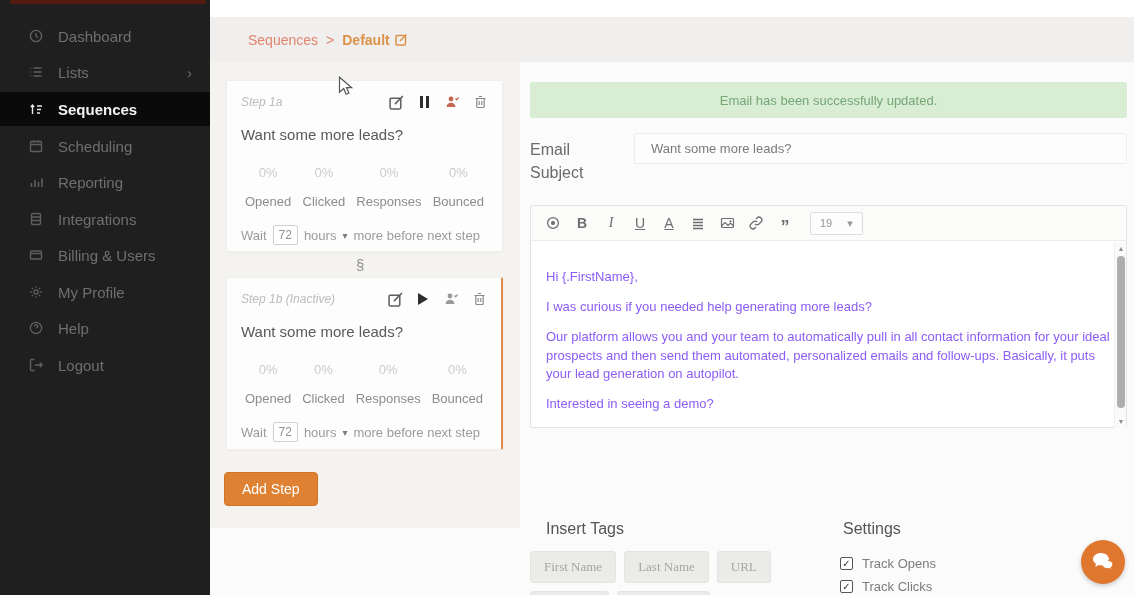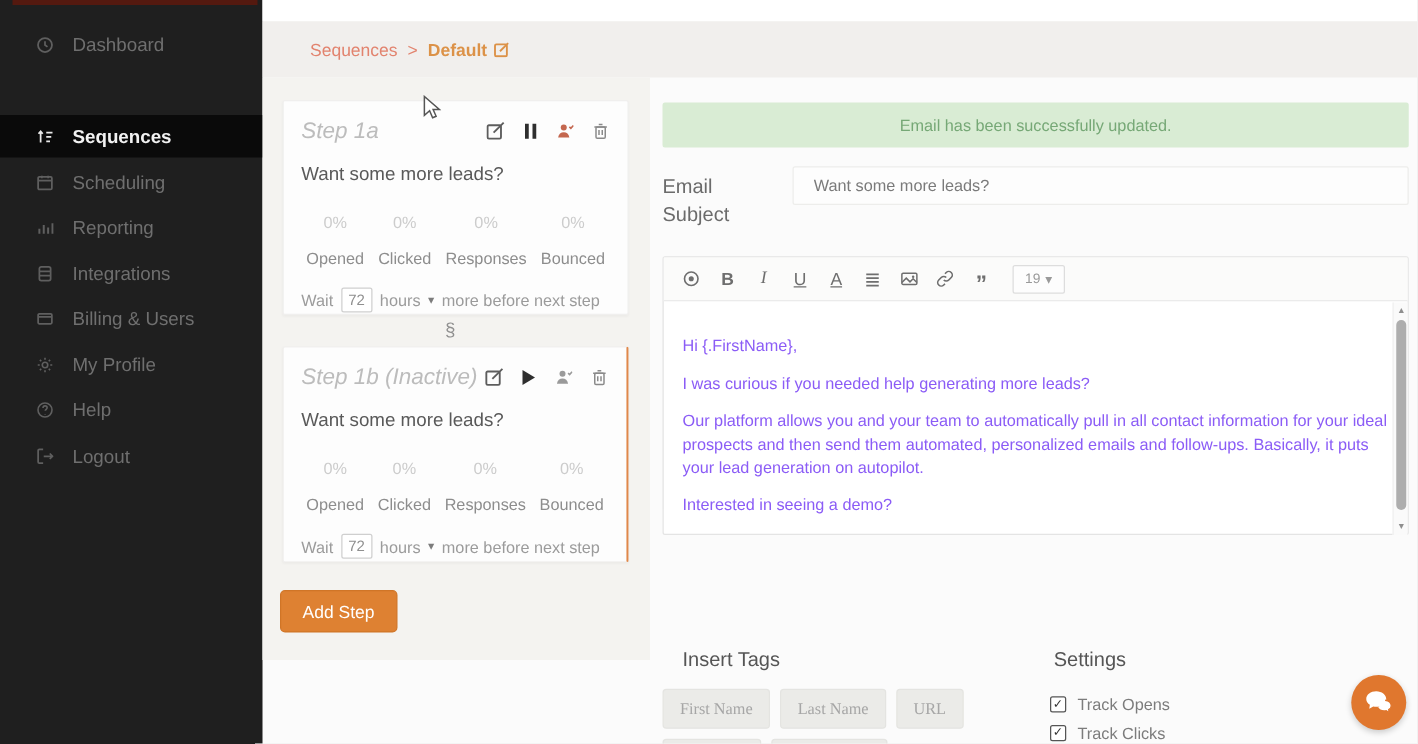--- a/index.html
+++ b/index.html
@@ -22,21 +22,21 @@
   .crumb-parent { color:#e2836e; cursor:pointer; }
   .crumb-sep { color:#e2836e; margin:0 8px; }
   .crumb-current { color:#dc9248; font-weight:bold; }
   .crumb-edit { margin-left:5px; color:#dc9248; display:inline-flex; }
 
   
   .steps-panel { position:absolute; left:210px; top:62px; width:310px; height:466px; background:#f4f3f0; }
   .step-card { position:absolute; left:16px; width:277px; background:#fdfdfd; border:1px solid #f0efee; border-radius:2px; box-shadow:0 1px 2px rgba(0,0,0,0.03); padding:13px 14px; }
   .step-card.inactive-card { border-right:2px solid #e0884a; }
   .card-head { display:flex; align-items:center; justify-content:space-between; margin-bottom:16px; }
-  .step-title { font-size:18px; font-style:italic; color:#bcbcbc; }
+  .step-title { font-size:12px; font-style:italic; color:#bcbcbc; }
   .card-actions { display:flex; align-items:center; gap:12px; }
   .act { width:16px; height:16px; display:flex; align-items:center; justify-content:center; cursor:pointer; color:#5d5d5d; }
   .pause-bars { display:flex; gap:3px; }
   .pause-bars i { width:3px; height:12px; background:#2e2e2e; }
   .play-tri { width:0; height:0; border-left:10px solid #2e2e2e; border-top:6px solid transparent; border-bottom:6px solid transparent; }
   .user-red { color:#c4674f; }
   .user-gray { color:#9a9a9a; }
   .trash { color:#8a8a8a; }
   .card-subject { font-size:15px; color:#595959; margin-bottom:22px; }
   .stats-row { display:flex; justify-content:space-between; padding:0 4px; margin-bottom:16px; }
@@ -55,21 +55,21 @@
   .subject-label { position:absolute; left:0; top:138px; font-size:16px; color:#6b6b6b; line-height:1.45; }
   .subject-input { position:absolute; left:104px; top:133px; width:493px; height:31px; background:#fdfdfd; border:1px solid #ededeb; border-radius:2px; font-size:13px; color:#7a7a7a; padding:0 16px; font-family:"Liberation Sans",sans-serif; }
   .editor { position:absolute; left:0; top:205px; width:597px; height:223px; border:1px solid #e4e4e4; border-radius:2px; background:#ffffff; }
   .toolbar { height:35px; background:#fbfbfa; border-bottom:1px solid #ebebeb; display:flex; align-items:center; padding-left:10px; gap:5px; }
   .tb-btn { width:24px; height:24px; display:flex; align-items:center; justify-content:center; color:#6e6e6e; font-size:14px; cursor:pointer; border-radius:2px; }
   .tb-bold { font-weight:bold; }
   .tb-italic { font-style:italic; font-family:"Liberation Serif",serif; }
   .tb-under { text-decoration:underline; }
   .tb-color { text-decoration:underline; }
   .tb-quote { font-size:18px; font-weight:bold; line-height:8px; padding-top:8px; }
-  .fontsize-dd { margin-left:8px; border:1px solid #ddd; border-radius:2px; background:#fdfdfd; color:#9a9a9a; font-size:11px; padding:4px 9px; display:flex; align-items:center; gap:4px; cursor:pointer; }
+  .fontsize-dd { margin-left:8px; border:1px solid #ddd; border-radius:2px; background:#fdfdfd; color:#9a9a9a; font-size:11px; padding:4px 9px; display:flex; align-items:center; gap:15px; cursor:pointer; }
   .editor-body { position:absolute; left:0; top:36px; right:12px; bottom:0; overflow:hidden; padding:26px 4px 0 15px; font-size:13px; color:#8b5cf6; line-height:1.45; }
   .editor-body p { margin-bottom:11px; }
   .scrollbar { position:absolute; right:0; top:0; width:12px; height:186px; background:#fafafa; border-left:1px solid #f0f0f0; }
   .sb-arrow { position:absolute; left:0; width:12px; text-align:center; font-size:7px; color:#8f8f8f; }
   .sb-thumb { position:absolute; left:2px; top:14px; width:8px; height:152px; background:#aeaeae; border-radius:4px; cursor:pointer; }
   .update-btn { position:absolute; left:0; top:452px; background:#de8132; border:1px solid #d07527; color:#ffffff; font-size:13px; padding:7px 13px; border-radius:3px; cursor:pointer; font-family:"Liberation Sans",sans-serif; }
   .section-heading { position:absolute; top:520px; font-size:16px; color:#555555; }
   .tags-wrap { position:absolute; left:0; top:551px; width:290px; display:flex; flex-wrap:wrap; gap:8px; }
   .tag-btn { background:#ebebe8; border:1px solid #e4e4e1; color:#a6a6a6; font-size:13px; padding:7px 13px; border-radius:3px; cursor:pointer; font-family:Liberation Serif, serif; }
   .settings-list { position:absolute; left:310px; top:556px; }
@@ -92,20 +92,30 @@
     <div class="nav-item" style="top:21px">
       <span class="nav-icon">
         <svg width="14" height="14" viewBox="0 0 14 14" fill="none" stroke="currentColor" stroke-width="1.4">
             <circle cx="7" cy="7" r="5.6"></circle>
             <path d="M7 4v3l2 1.5"></path>
           </svg>
       </span>
       <span class="nav-label">Dashboard</span>
     </div>
 
+    <div class="nav-item" style="top:57px">
+      <span class="nav-icon">
+        <svg width="14" height="14" viewBox="0 0 14 14" stroke="currentColor" stroke-width="1.4">
+            <path d="M4.5 3h8M4.5 7h8M4.5 11h8"></path>
+            <path d="M1.5 3h.6M1.5 7h.6M1.5 11h.6" stroke-width="2"></path>
+          </svg>
+      </span>
+      <span class="nav-label">Lists</span>
+      <span class="nav-chevron">›</span>
+    </div>
 
     <div class="nav-item active" style="top:92px">
       <span class="nav-icon">
         <svg width="14" height="14" viewBox="0 0 14 14" stroke="currentColor" stroke-width="1.4">
             <path d="M3.5 12V3M1.8 5l1.7-2 1.7 2"></path>
             <path d="M8 4h5M8 7.5h4M8 11h3"></path>
           </svg>
       </span>
       <span class="nav-label">Sequences</span>
     </div>

